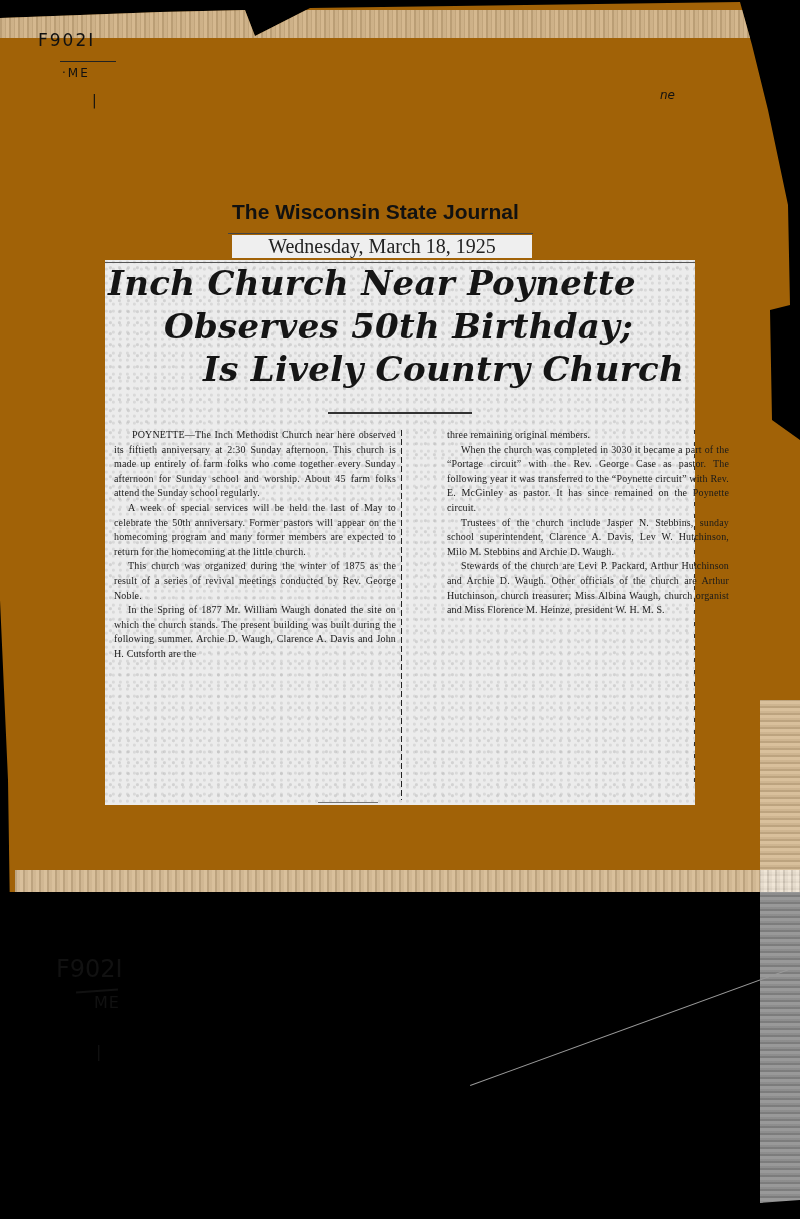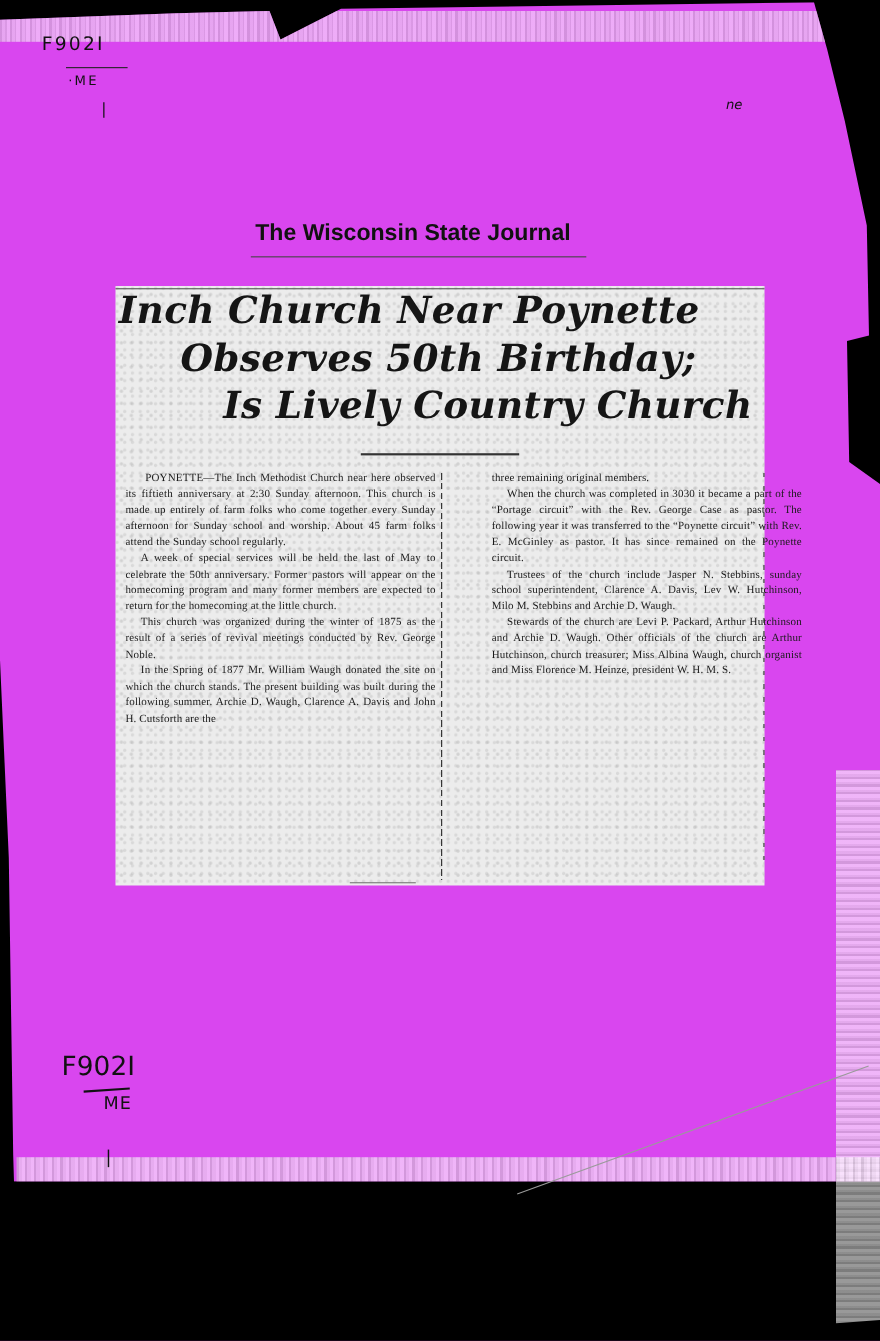--- a/index.html
+++ b/index.html
@@ -2,22 +2,22 @@
 <html><head>
   <meta charset="utf-8">
   <style>
     html, body { margin: 0; padding: 0; }
     body {
       width: 800px; height: 1219px; position: relative; overflow: hidden;
       background: #000000;
       font-family: "Liberation Serif", serif;
     }
     .page {
-      position: absolute; left: 0; top: 0; width: 800px; height: 1074px;
-      background: #d946ef;
+      position: absolute; left: 0; top: 0; width: 800px; height: 892px;
+      background: #a16207;
       clip-path: polygon(0px 18px, 160px 12px, 245px 10px, 255px 36px, 310px 8px, 740px 2px, 752px 45px, 768px 110px, 788px 205px, 790px 305px, 770px 310px, 772px 420px, 800px 440px, 800px 1200px, 640px 1212px, 480px 1214px, 380px 1208px, 330px 1219px, 17px 1219px, 12px 1050px, 8px 780px, 0px 600px);
     }
     .grain-top {
       position: absolute; left: 0; top: 10px; width: 760px; height: 28px;
       background: repeating-linear-gradient(90deg, #cfcfcf 0 2px, #f2f2f2 2px 5px, #dcdcdc 5px 6px, #fff 6px 9px);
       opacity: 0.55;
     }
     .grain-right {
       position: absolute; right: 0; top: 700px; width: 40px; height: 519px;
       background: repeating-linear-gradient(0deg, #cfcfcf 0 2px, #ececec 2px 4px, #fff 4px 7px);
@@ -118,20 +118,21 @@
 
   <div class="handnote note-bot-code">F902I</div>
   <div class="note-bot-rule"></div>
   <div class="handnote note-bot-dept">ME</div>
   <div class="handnote note-bot-tick">|</div>
 
   <div class="clipping"></div>
 
   <div class="paper-name">The Wisconsin State Journal</div>
   <div class="masthead-rule"></div>
+  <div class="pub-date">Wednesday, March 18, 1925</div>
 
   <div class="headline-rule"></div>
   <h1 class="headline" style="margin:0;">
     <span class="l1">Inch Church Near Poynette</span>
     <span class="l2">Observes 50th Birthday;</span>
     <span class="l3">Is Lively Country Church</span>
   </h1>
   <div class="headline-under"></div>
 
   <div class="col col-left">

